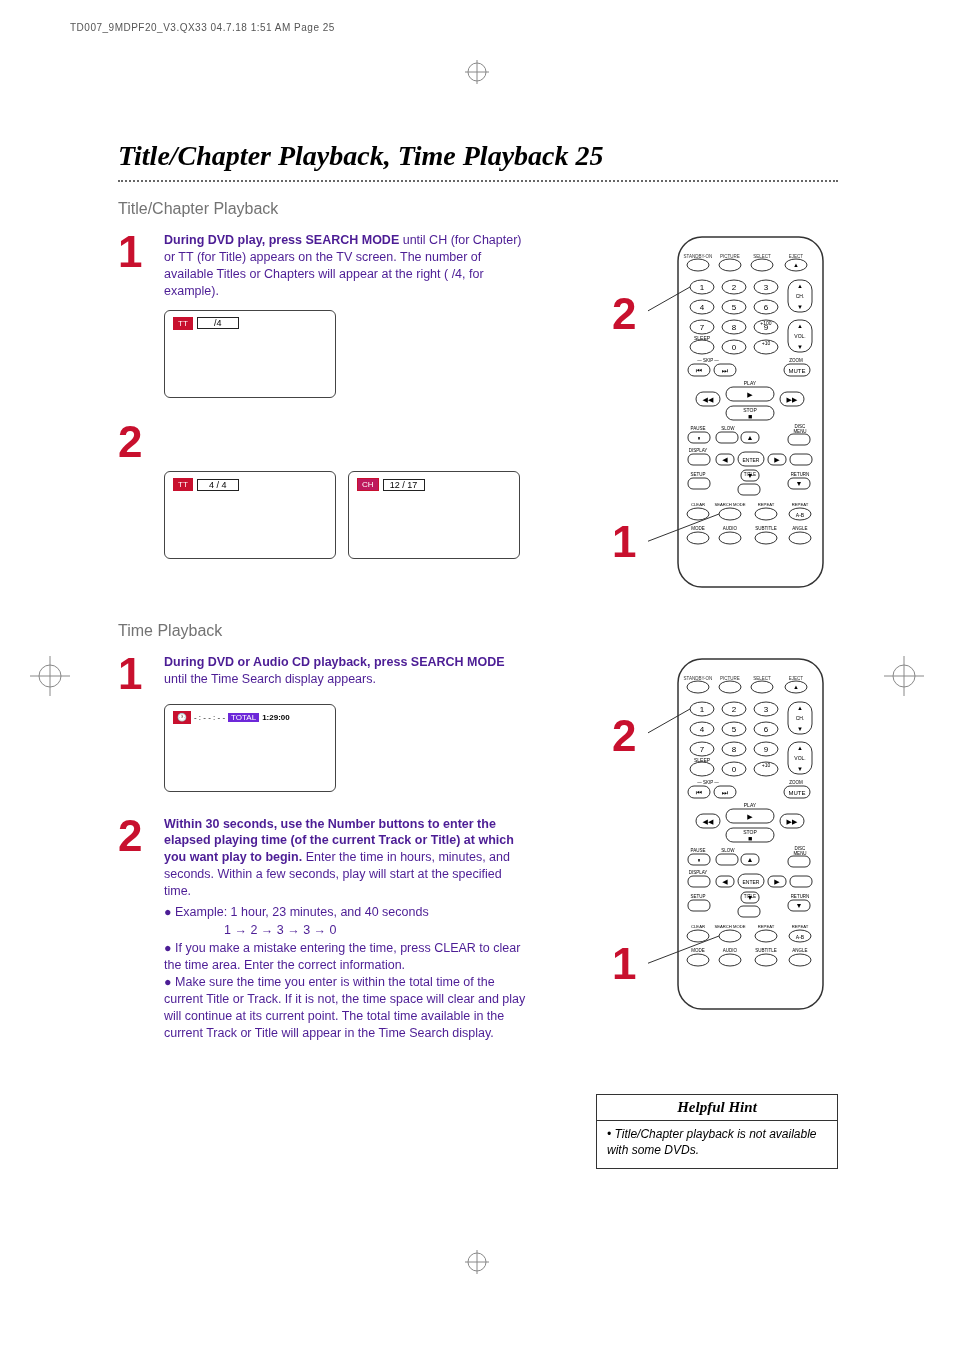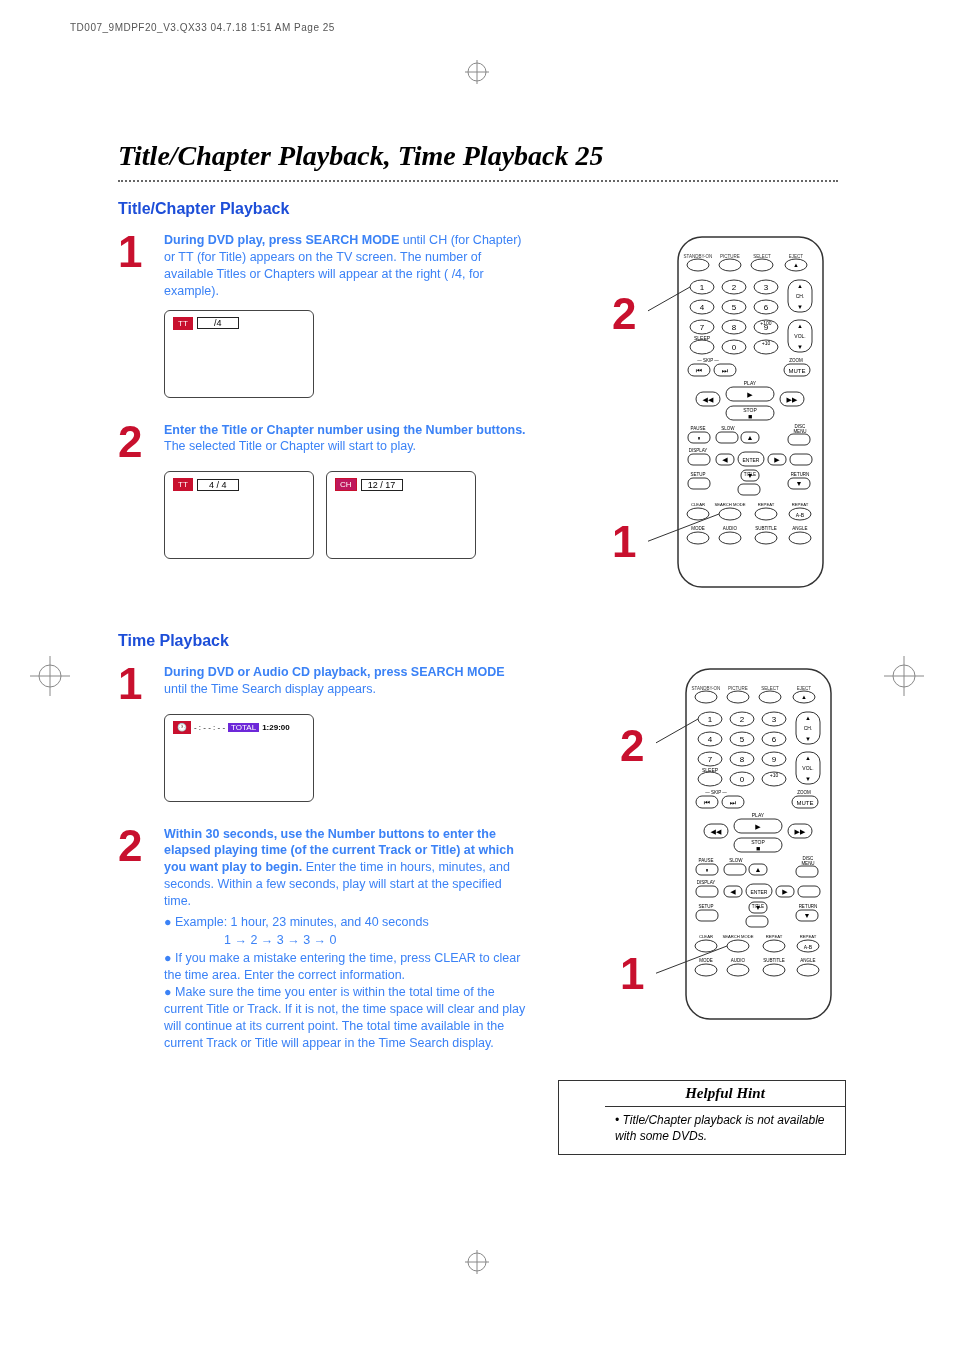--- a/index.html
+++ b/index.html
@@ -44,24 +44,24 @@
     text-align: left;
     margin: 0;
     padding-right: 0;
   }
   .dotted-rule {
     border: none;
     border-top: 2px dotted #666;
     margin: 8px 0 18px 0;
   }
   .section-title {
-    font-weight: bold;
+    font-weight: normal;
     font-size: 16px;
     margin: 0 0 14px 0;
-    color: #1d4ed8;
+    color: #737373;
   }
   .columns {
     display: flex;
     gap: 30px;
   }
   .left-col {
     flex: 0 0 410px;
   }
   .right-col {
     flex: 1;
@@ -76,26 +76,26 @@
     font-family: Arial, Helvetica, sans-serif;
     font-weight: 900;
     font-size: 44px;
     color: #c8102e;
     line-height: 0.9;
     min-width: 32px;
   }
   .step-body {
     font-size: 12.5px;
     line-height: 1.35;
-    color: #3b82f6;
+    color: #4c1d95;
   }
   .step-body b { font-weight: bold; }
   .osd-box {
     margin: 10px 0 24px 46px;
-    width: 150px;
+    width: 172px;
     height: 88px;
     border: 1px solid #444;
     border-radius: 6px;
     position: relative;
     font-size: 9px;
     padding: 6px 8px;
     box-sizing: border-box;
     font-family: Arial, sans-serif;
   }
   .osd-row {
@@ -143,24 +143,23 @@
   .remote-call {
     position:absolute;
     font-family: Arial, sans-serif;
     font-weight:900;
     font-size:44px;
     color:#c8102e;
     line-height:1;
   }
   .hint-box {
     border:1px solid #333;
-    margin-top: 56px;
+    margin-top: 80px;
     width: 240px;
     margin-left: auto;
-    padding-left: 46px;
   }
   .hint-title {
     background:#fff;
     border-bottom:1px solid #333;
     text-align:center;
     font-family: Georgia, serif;
     font-style: italic;
     font-weight: bold;
     font-size:15px;
     padding:4px 0;
@@ -217,23 +216,20 @@
         </div>
         <div class="osd-box">
           <div class="osd-row">
             <span class="osd-badge">TT</span>
             <span class="osd-field">  /4</span>
           </div>
         </div>
 
         <div class="step">
           <div class="bignum">2</div>
-          <div class="step-body">
-            <b>Enter the Title or Chapter number using the Number buttons.</b><span>  The selected Title or Chapter will start to play.</span>
-          </div>
         </div>
         <div class="osd-pair">
           <div class="osd-box">
             <div class="osd-row">
               <span class="osd-badge">TT</span>
               <span class="osd-field">4 / 4</span>
             </div>
           </div>
           <div class="osd-box">
             <div class="osd-row">
@@ -383,21 +379,21 @@
                 <ellipse cx="152" cy="306" rx="11" ry="6" fill="none" stroke="#333"></ellipse>
 
             <line x1="-2" y1="80" x2="42" y2="55" stroke="#333"></line>
             <line x1="-2" y1="310" x2="71" y2="282" stroke="#333"></line>
           </svg>
         </div>
         </div>
       </div>
     </div>
 
-    <h2 class="section-title" style="margin-top:40px">Time Playback</h2>
+    <h2 class="section-title" style="margin-top:30px">Time Playback</h2>
     <div class="columns">
       <div class="left-col">
 
         <div class="step">
           <div class="bignum">1</div>
           <div class="step-body">
             <b>During DVD or Audio CD playback, press SEARCH MODE</b><span> until the Time Search display appears.</span>
           </div>
         </div>
         <div class="osd-box">

